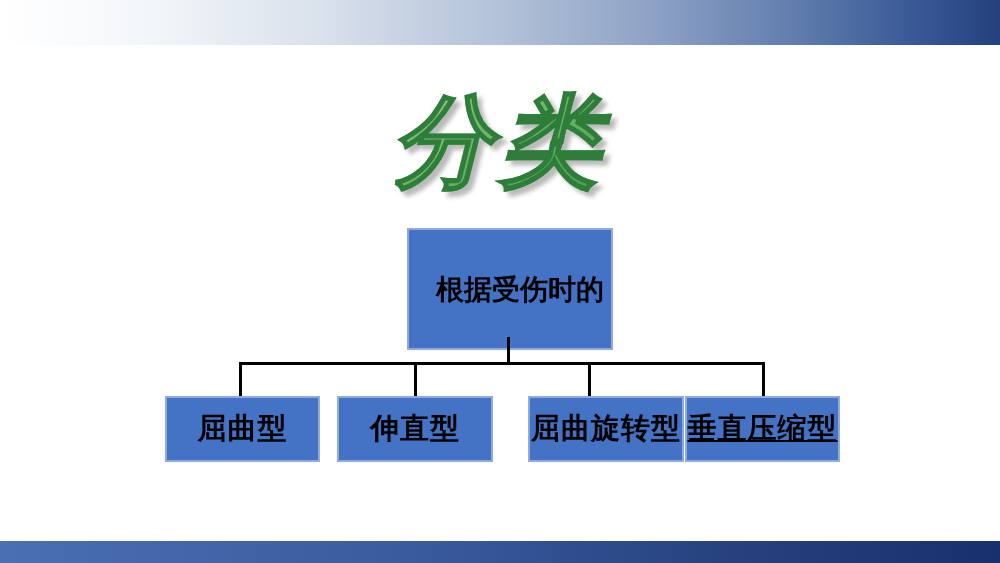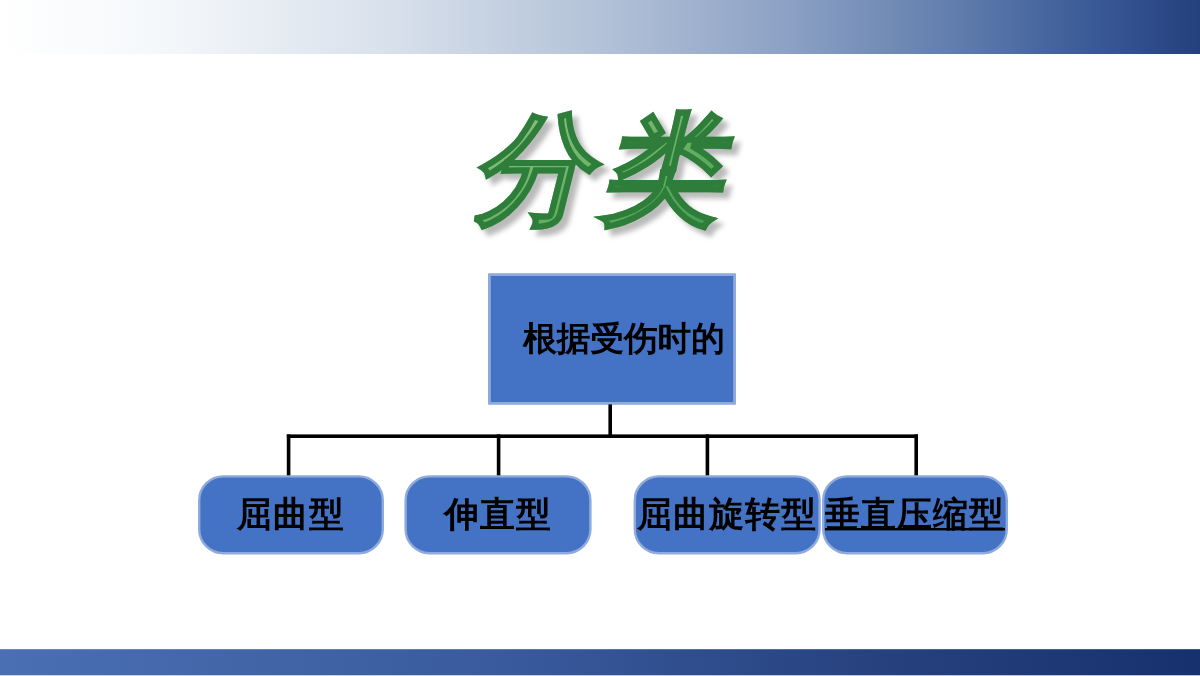--- a/index.html
+++ b/index.html
@@ -41,22 +41,22 @@
   
   .node {
     position: absolute;
     background: #4472c4;
     border: 2px solid #8faadc;
     color: #000000;
     font-weight: bold;
     display: flex; align-items: center; justify-content: center;
     text-align: center;
   }
-  .root-node { left: 407px; top: 228px; width: 206px; height: 109px; font-size: 28px; line-height: 37px; padding-left: 20px; }
-  .child-node { top: 396px; height: 66px; font-size: 29px; letter-spacing: 1px; border-radius: 21px; }
+  .root-node { left: 407px; top: 228px; width: 206px; height: 122px; font-size: 28px; line-height: 37px; padding-left: 20px; }
+  .child-node { top: 396px; height: 66px; font-size: 29px; letter-spacing: 1px; }
   .child-1 { left: 165px; width: 155px; }
   .child-2 { left: 337px; width: 156px; }
   .child-3 { left: 528px; width: 156px; }
   .child-4 { left: 685px; width: 155px; text-decoration: underline; }
 
   
   .connector { position: absolute; background: #000000; }
   .conn-stem  { left: 507px; top: 337px; width: 3px; height: 28px; }
   .conn-hbar  { left: 239px; top: 362px; width: 526px; height: 3px; }
   .conn-drop  { top: 362px; width: 3px; height: 35px; }

